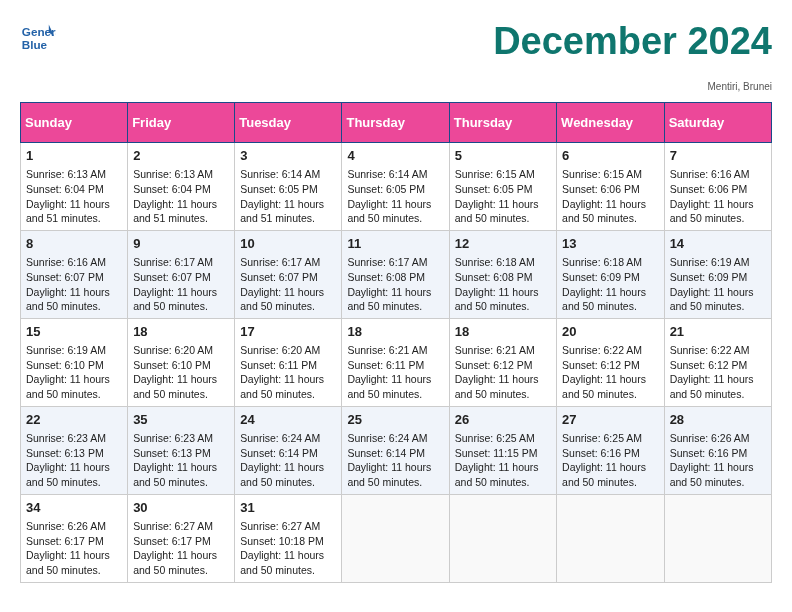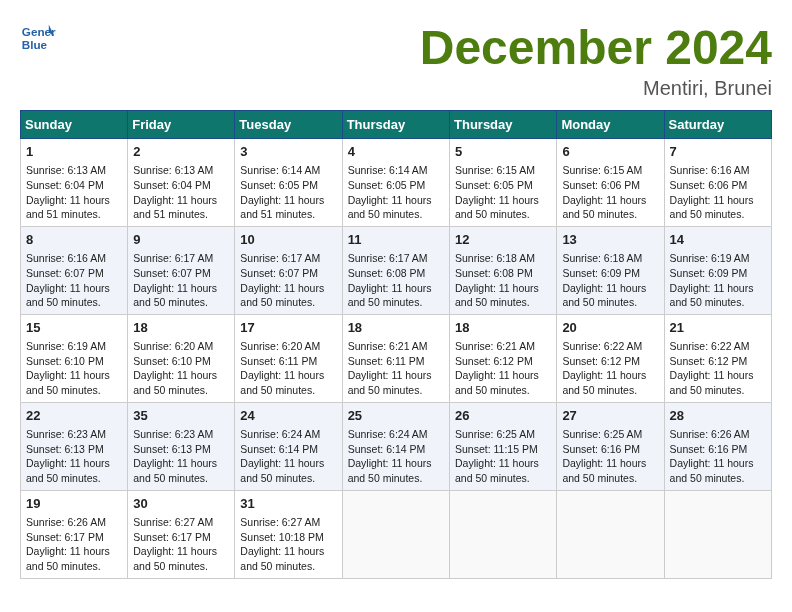--- a/index.html
+++ b/index.html
@@ -22,39 +22,39 @@
       gap: 4px;
     }
     .logo-icon {
       width: 36px;
       height: 36px;
     }
     .title-area {
       text-align: right;
     }
     .calendar-title {
-      font-size: 48px;
+      font-size: 38px;
       font-weight: bold;
-      color: #4d7c0f;
+      color: #0f766e;
       text-align: center;
     }
     .calendar-subtitle {
-      font-size: 20px;
+      font-size: 10px;
       color: #555;
-      margin-top: 2px;
+      margin-top: 18px;
     }
     table {
       width: 100%;
       border-collapse: collapse;
       font-size: 11px;
     }
     thead tr th {
-      background-color: #0f766e;
+      background-color: #ec4899;
       color: #fff;
-      padding: 6px 4px;
+      padding: 12px 4px;
       text-align: left;
       font-size: 13px;
       font-weight: bold;
       border: 1px solid #1a4a8a;
     }
     tbody tr {
       background-color: #fff;
     }
     tbody tr:nth-child(even) {
       background-color: #f0f4fa;
@@ -97,21 +97,21 @@
 </div>
 
 <table>
   <thead>
     <tr id="header-row">
         <th>Sunday</th>
         <th>Friday</th>
         <th>Tuesday</th>
         <th>Thursday</th>
         <th>Thursday</th>
-        <th>Monday</th>
+        <th>Wednesday</th>
         <th>Saturday</th>
       </tr>
   </thead>
   <tbody id="calendar-body">
       <tr>
         <td><span class="day-num">1</span><span>Sunrise: 6:13 AM</span><br><span>Sunset: 6:04 PM</span><br><span>Daylight: 11 hours and 51 minutes.</span></td>
         <td><span class="day-num">2</span><span>Sunrise: 6:13 AM</span><br><span>Sunset: 6:04 PM</span><br><span>Daylight: 11 hours and 51 minutes.</span></td>
         <td><span class="day-num">3</span><span>Sunrise: 6:14 AM</span><br><span>Sunset: 6:05 PM</span><br><span>Daylight: 11 hours and 51 minutes.</span></td>
         <td><span class="day-num">4</span><span>Sunrise: 6:14 AM</span><br><span>Sunset: 6:05 PM</span><br><span>Daylight: 11 hours and 50 minutes.</span></td>
         <td><span class="day-num">5</span><span>Sunrise: 6:15 AM</span><br><span>Sunset: 6:05 PM</span><br><span>Daylight: 11 hours and 50 minutes.</span></td>
@@ -139,21 +139,21 @@
       <tr>
         <td><span class="day-num">22</span><span>Sunrise: 6:23 AM</span><br><span>Sunset: 6:13 PM</span><br><span>Daylight: 11 hours and 50 minutes.</span></td>
         <td><span class="day-num">35</span><span>Sunrise: 6:23 AM</span><br><span>Sunset: 6:13 PM</span><br><span>Daylight: 11 hours and 50 minutes.</span></td>
         <td><span class="day-num">24</span><span>Sunrise: 6:24 AM</span><br><span>Sunset: 6:14 PM</span><br><span>Daylight: 11 hours and 50 minutes.</span></td>
         <td><span class="day-num">25</span><span>Sunrise: 6:24 AM</span><br><span>Sunset: 6:14 PM</span><br><span>Daylight: 11 hours and 50 minutes.</span></td>
         <td><span class="day-num">26</span><span>Sunrise: 6:25 AM</span><br><span>Sunset: 11:15 PM</span><br><span>Daylight: 11 hours and 50 minutes.</span></td>
         <td><span class="day-num">27</span><span>Sunrise: 6:25 AM</span><br><span>Sunset: 6:16 PM</span><br><span>Daylight: 11 hours and 50 minutes.</span></td>
         <td><span class="day-num">28</span><span>Sunrise: 6:26 AM</span><br><span>Sunset: 6:16 PM</span><br><span>Daylight: 11 hours and 50 minutes.</span></td>
       </tr>
       <tr>
-        <td><span class="day-num">19</span><span>Sunrise: 6:26 AM</span><br><span>Sunset: 6:17 PM</span><br><span>Daylight: 11 hours and 50 minutes.</span></td>
+        <td><span class="day-num">34</span><span>Sunrise: 6:26 AM</span><br><span>Sunset: 6:17 PM</span><br><span>Daylight: 11 hours and 50 minutes.</span></td>
         <td><span class="day-num">30</span><span>Sunrise: 6:27 AM</span><br><span>Sunset: 6:17 PM</span><br><span>Daylight: 11 hours and 50 minutes.</span></td>
         <td><span class="day-num">31</span><span>Sunrise: 6:27 AM</span><br><span>Sunset: 10:18 PM</span><br><span>Daylight: 11 hours and 50 minutes.</span></td>
         <td class="empty-cell"></td>
         <td class="empty-cell"></td>
         <td class="empty-cell"></td>
         <td class="empty-cell"></td>
       </tr>
     </tbody>
 </table>
 

